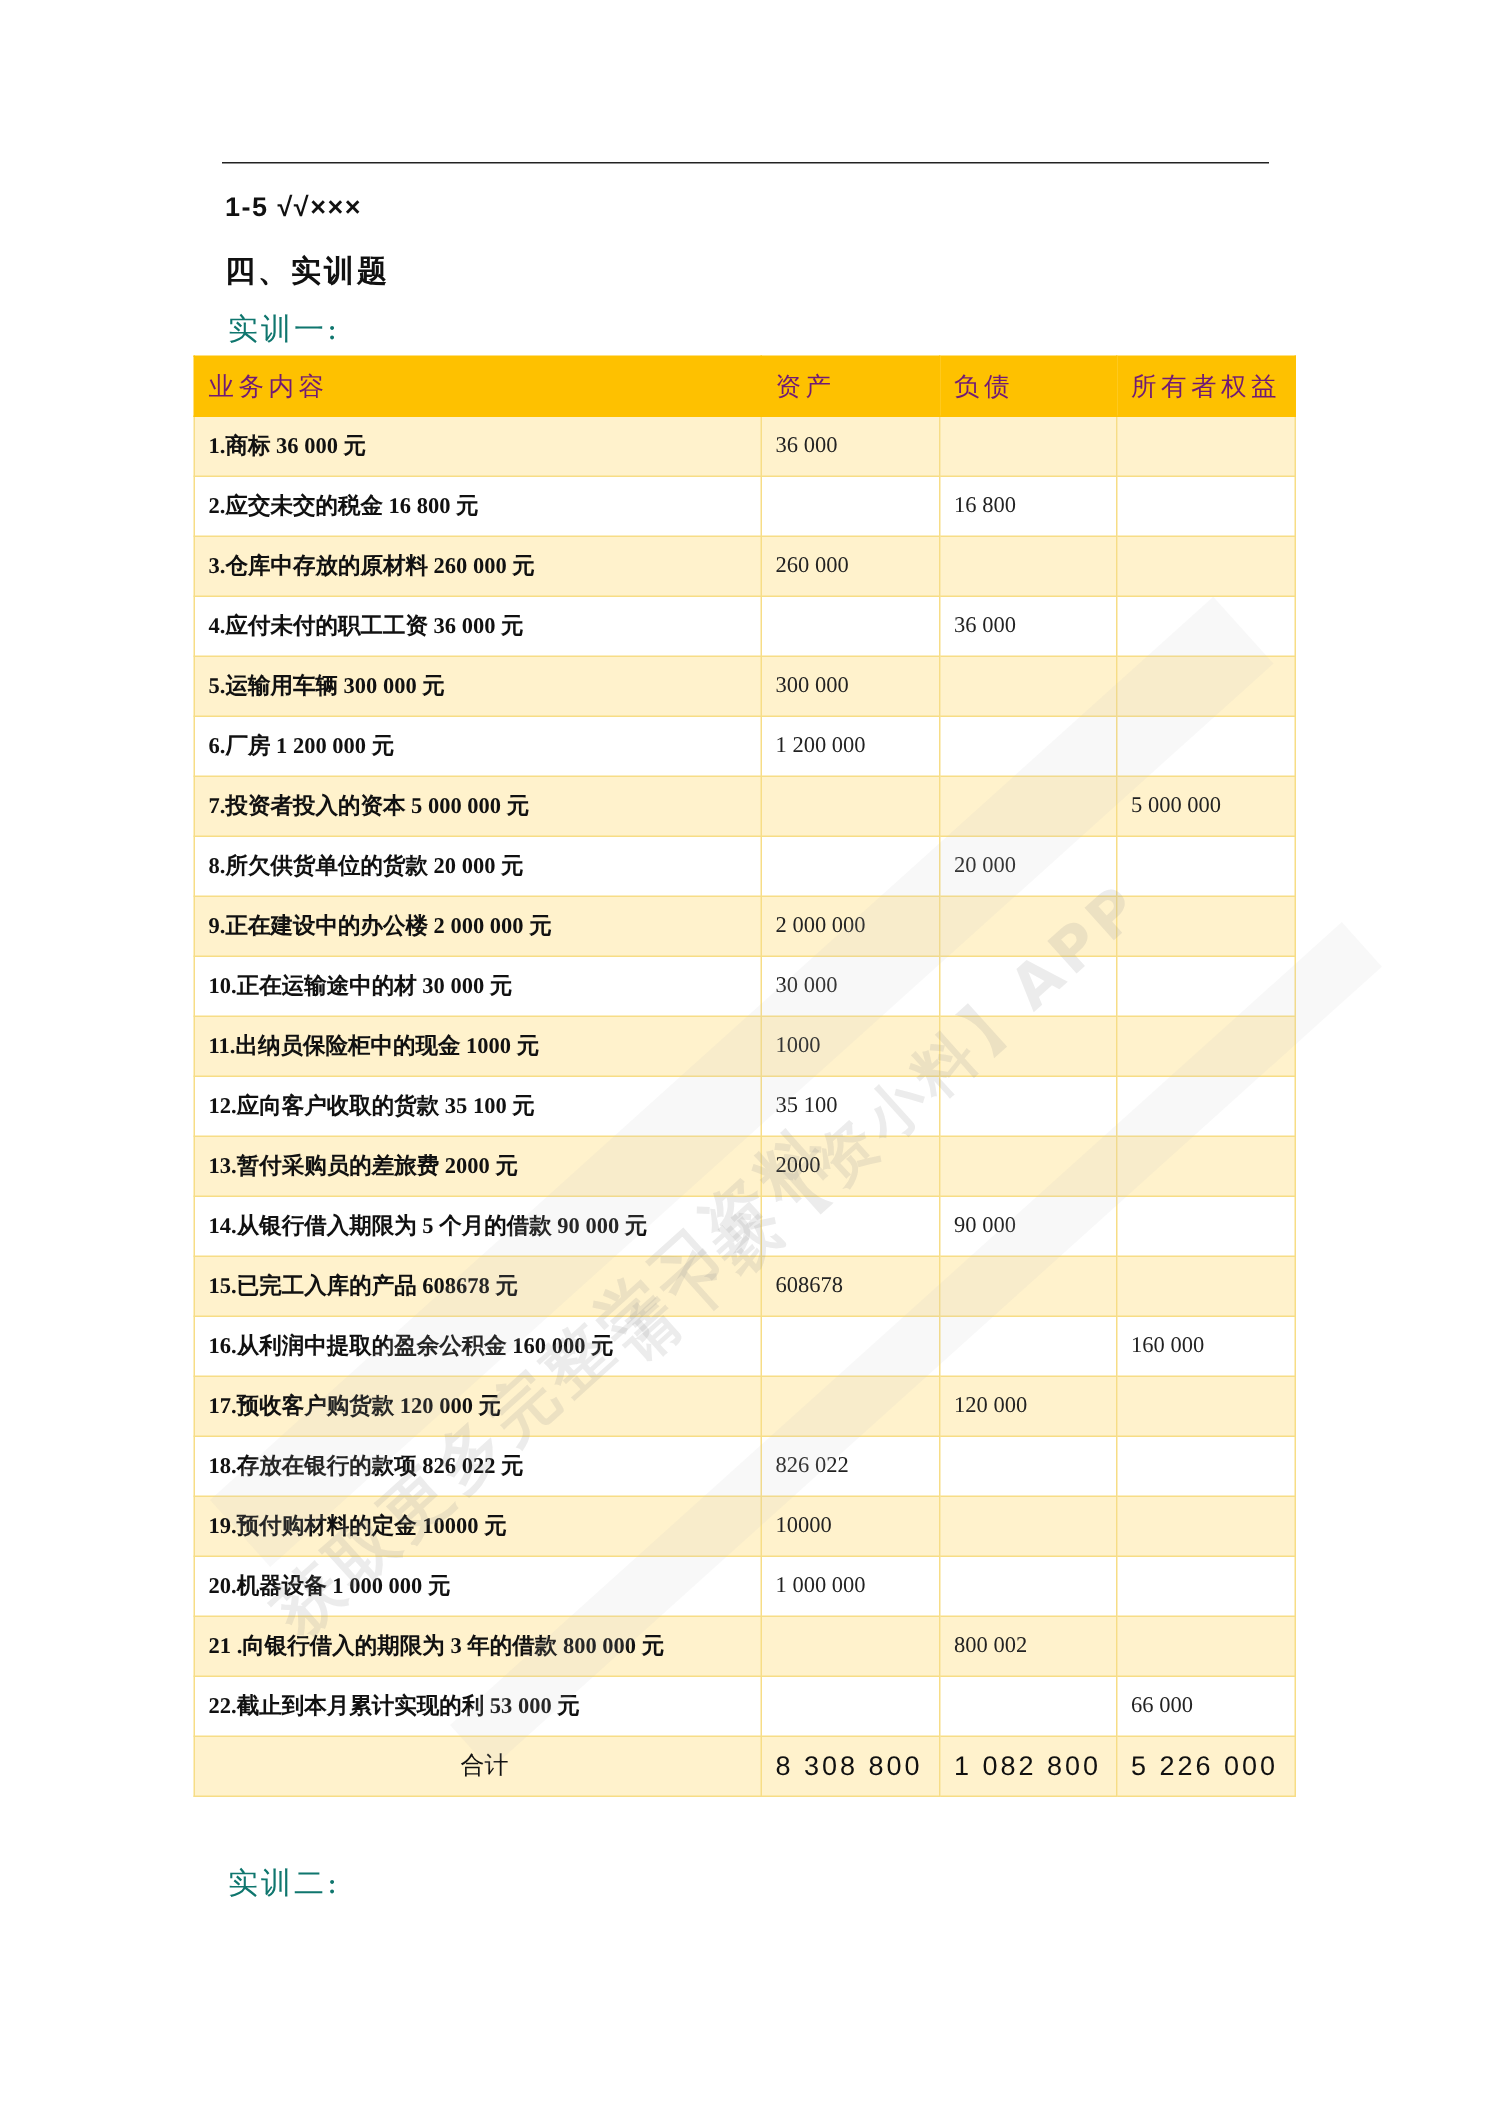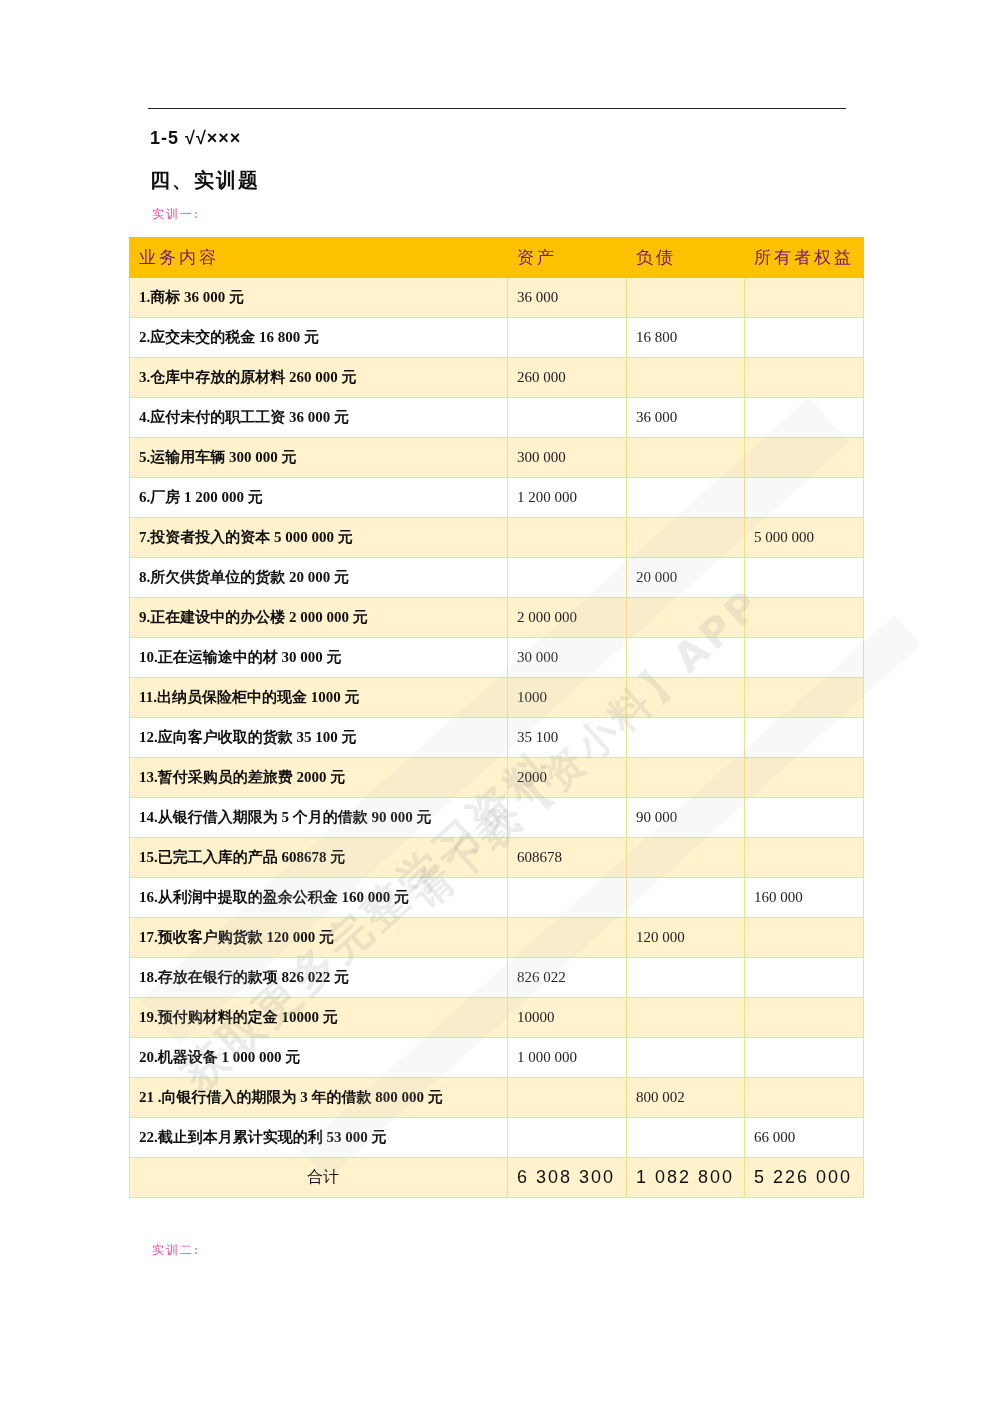--- a/index.html
+++ b/index.html
@@ -2,21 +2,21 @@
 <html><head>
 <meta charset="utf-8">
 <style>
   html, body { margin: 0; padding: 0; background: #ffffff; }
   body { width: 993px; height: 1404px; position: relative; overflow: hidden;
          font-family: "DejaVu Serif", "Liberation Serif", serif; color: #111; }
   .rule { position: absolute; left: 148px; top: 108px; width: 698px; height: 1px; background: #222; }
   .answer { position: absolute; left: 150px; top: 128px; font-family: "Liberation Sans", "DejaVu Sans", sans-serif;
             font-size: 18px; font-weight: bold; letter-spacing: 1px; }
   .section { position: absolute; left: 150px; top: 167px; font-family: "DejaVu Sans", sans-serif; font-size: 20px; font-weight: bold; letter-spacing: 2px; }
-  .sub { position: absolute; left: 152px; font-family: "DejaVu Serif", serif; font-size: 12px; color: #ec4899; letter-spacing: 2px; }
+  .sub { position: absolute; left: 152px; font-family: "DejaVu Serif", serif; font-size: 20px; color: #0f766e; letter-spacing: 2px; }
   table { position: absolute; left: 129px; top: 237px; border-collapse: collapse; width: 734px; table-layout: fixed; }
   th, td { border: 1px solid #f7dd86; height: 39px; padding: 0 0 0 9px; text-align: left; vertical-align: middle; }
   th { background: #fec100; height: 39px; font-family: "DejaVu Serif", serif; font-weight: normal; font-size: 17px; color: #701a75; letter-spacing: 3px; border-color: #fec100; }
   td { font-size: 14px; }
   tr.odd td { background: #fff2cc; }
   tr.even td { background: #ffffff; }
   td.desc { font-family: "Liberation Serif", "DejaVu Serif", serif; font-weight: bold; font-size: 15px; padding-left: 9px; }
   td.num { font-family: "Liberation Serif", serif; font-size: 15px; color: #222; }
   tr.total td { background: #fff2cc; height: 39px; font-family: "Liberation Sans", "DejaVu Sans", sans-serif; font-size: 18px; letter-spacing: 2px; margin-left: 43px; }
   tr.total td.label { text-align: center; font-size: 16px; font-family: "DejaVu Sans", sans-serif; letter-spacing: 0; }
@@ -183,21 +183,21 @@
       <tr class="even">
         <td class="desc">22.截止到本月累计实现的利 53 000 元</td>
         <td class="num"></td>
         <td class="num"></td>
         <td class="num">66 000</td>
       </tr>
     </tbody>
   <tfoot>
     <tr class="total">
       <td class="label">合计</td>
-      <td>6 308 300</td>
+      <td>8 308 800</td>
       <td>1 082 800</td>
       <td>5 226 000</td>
     </tr>
   </tfoot>
 </table>
 
 <div class="sub" style="top:1242px;">实训二:</div>
 
 <div class="streak" style="left:140px; top:1000px; width:900px; height:60px;"></div>
 <div class="streak" style="left:300px; top:1150px; width:800px; height:40px;"></div>

